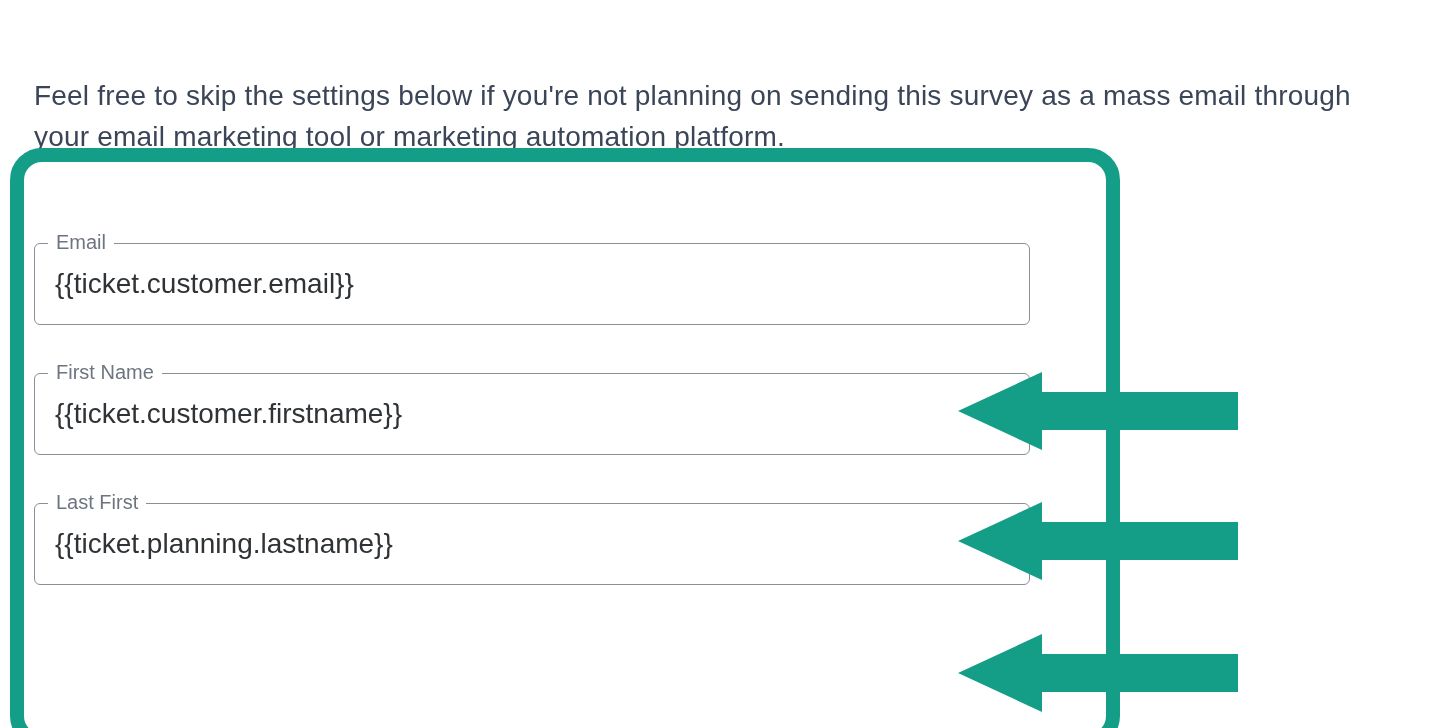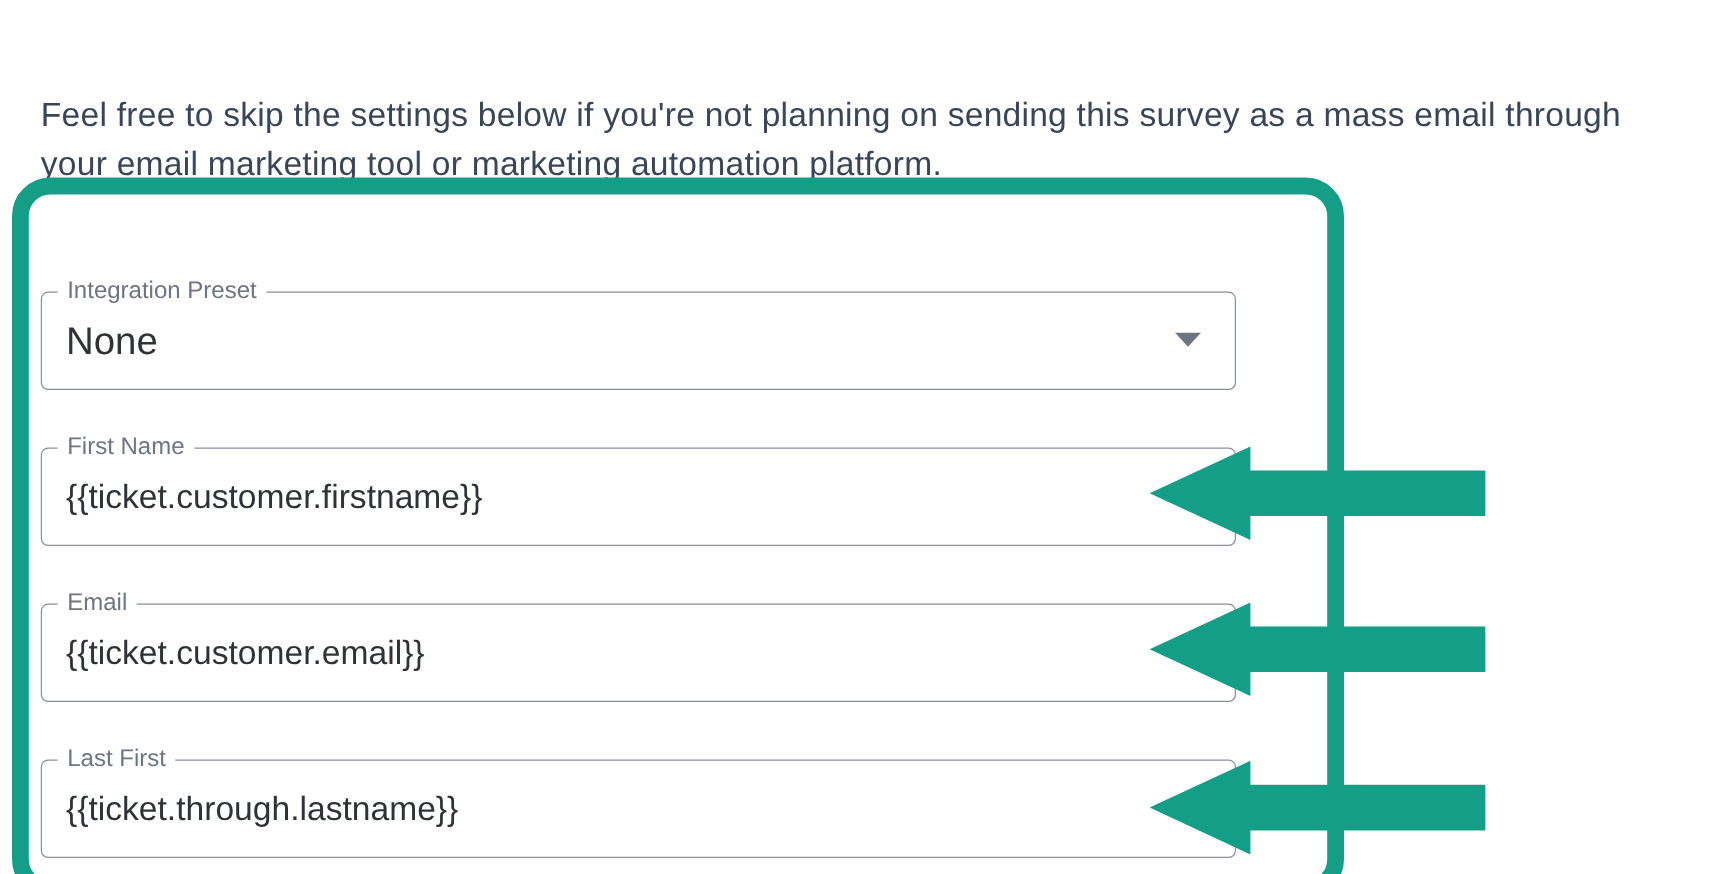--- a/index.html
+++ b/index.html
@@ -116,50 +116,39 @@
 <body>
 
 <div class="page">
 
   <div class="intro">Feel free to skip the settings below if you're not planning on sending this survey as a mass email through your email marketing tool or marketing automation platform.</div>
 
   <div class="hl-box"></div>
 
   <div class="fields-area">
 
+
     <div class="field">
-      <span class="legend">Integration Preset</span>
-      <div class="box select">
-        <span>None</span>
-        <span class="dropdown-caret">
-          <svg width="22" height="14" viewBox="0 0 22 14">
-              <polygon points="0,0 22,0 11,12" fill="#6d7580"></polygon>
-            </svg>
-        </span>
+      <span class="legend">Email</span>
+      <div class="box">
+        <span>{{ticket.customer.email}}</span>
       </div>
     </div>
 
     <div class="field">
       <span class="legend">First Name</span>
       <div class="box">
         <span>{{ticket.customer.firstname}}</span>
       </div>
     </div>
 
     <div class="field">
-      <span class="legend">Email</span>
-      <div class="box">
-        <span>{{ticket.customer.email}}</span>
-      </div>
-    </div>
-
-    <div class="field">
       <span class="legend">Last First</span>
       <div class="box">
-        <span>{{ticket.through.lastname}}</span>
+        <span>{{ticket.planning.lastname}}</span>
       </div>
     </div>
 
   </div>
 
   <div class="cut-label">Company Name</div>
 
   <div class="arrow" style="left:958px;top:336px;">
     <svg width="280" height="78" viewBox="0 0 280 78">
       <polygon points="0,39 84,0 84,20 280,20 280,58 84,58 84,78" fill="#149e87"></polygon>

